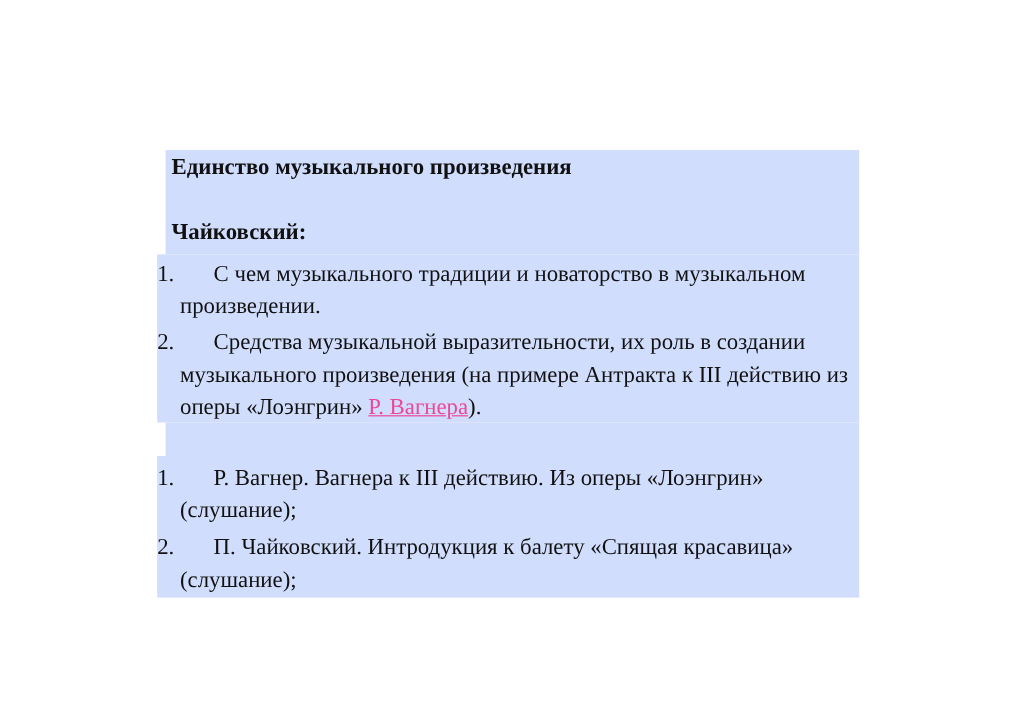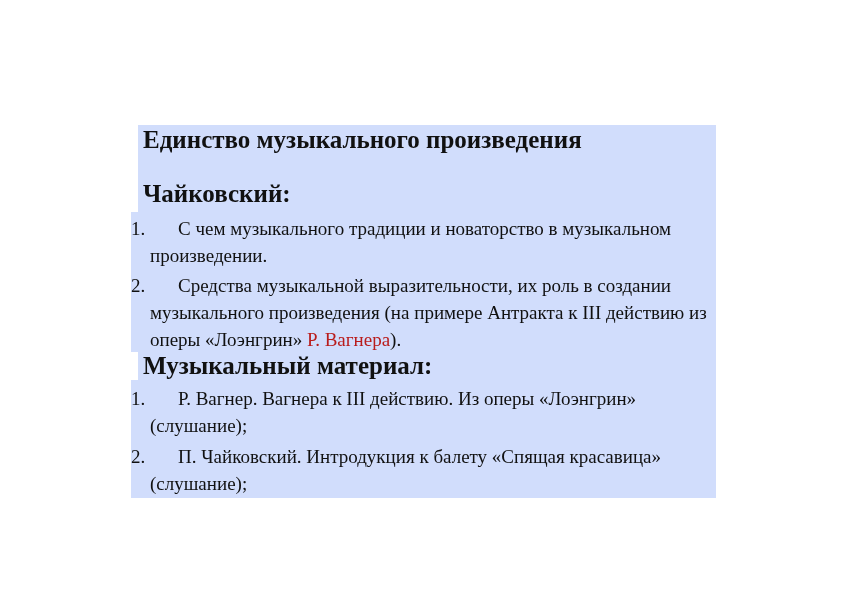--- a/index.html
+++ b/index.html
@@ -45,21 +45,21 @@
     }
     .list2-block {
       left: 131px;
       top: 380px;
       width: 585px;
       height: 118px;
     }
     .heading {
       position: absolute;
       font-weight: bold;
-      font-size: 25px;
+      font-size: 19px;
       line-height: 22px;
       white-space: nowrap;
     }
     .doc-title { left: 143px; top: 129px; }
     .contents-heading { left: 143px; top: 183px; }
     .material-heading { left: 143px; top: 355px; }
 
     .list-item {
       position: absolute;
       left: 131px;
@@ -71,21 +71,22 @@
       position: absolute;
       left: 0;
       top: 0;
     }
     .list-item .text {
       display: block;
       padding-left: 19px;
       text-indent: 28px;
     }
     .link {
-      color: #b91c1c;
+      color: #ec4899;
+      text-decoration: underline;
       cursor: pointer;
     }
     .c1 { top: 215px; }
     .c2 { top: 272px; }
     .m1 { top: 385px; }
     .m2 { top: 443px; }
   </style>
 </head>
 <body>
 
@@ -103,21 +104,20 @@
   <div class="list-item c1">
     <span class="num">1.</span>
     <span class="text">С чем музыкального традиции и новаторство в музыкальном произведении.</span>
   </div>
 
   <div class="list-item c2">
     <span class="num">2.</span>
     <span class="text"><span>Средства музыкальной выразительности, их роль в создании музыкального произведения (на примере Антракта к III действию из оперы «Лоэнгрин» </span><a class="link">Р. Вагнера</a><span>).</span></span>
   </div>
 
-  <div class="heading material-heading">Музыкальный материал:</div>
 
   <div class="list-item m1">
     <span class="num">1.</span>
     <span class="text">Р. Вагнер. Вагнера к III действию. Из оперы «Лоэнгрин» (слушание);</span>
   </div>
 
   <div class="list-item m2">
     <span class="num">2.</span>
     <span class="text">П. Чайковский. Интродукция к балету «Спящая красавица» (слушание);</span>
   </div>

